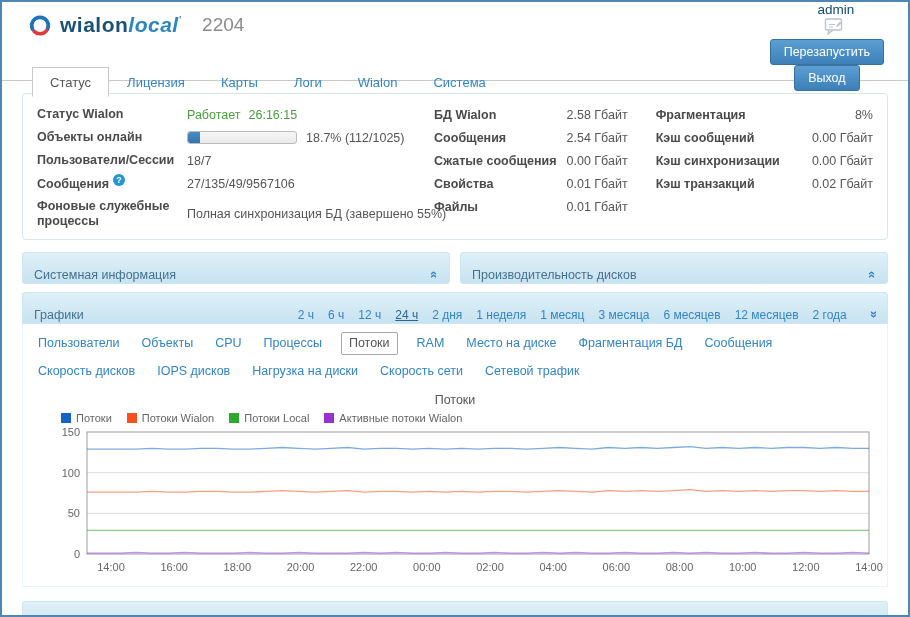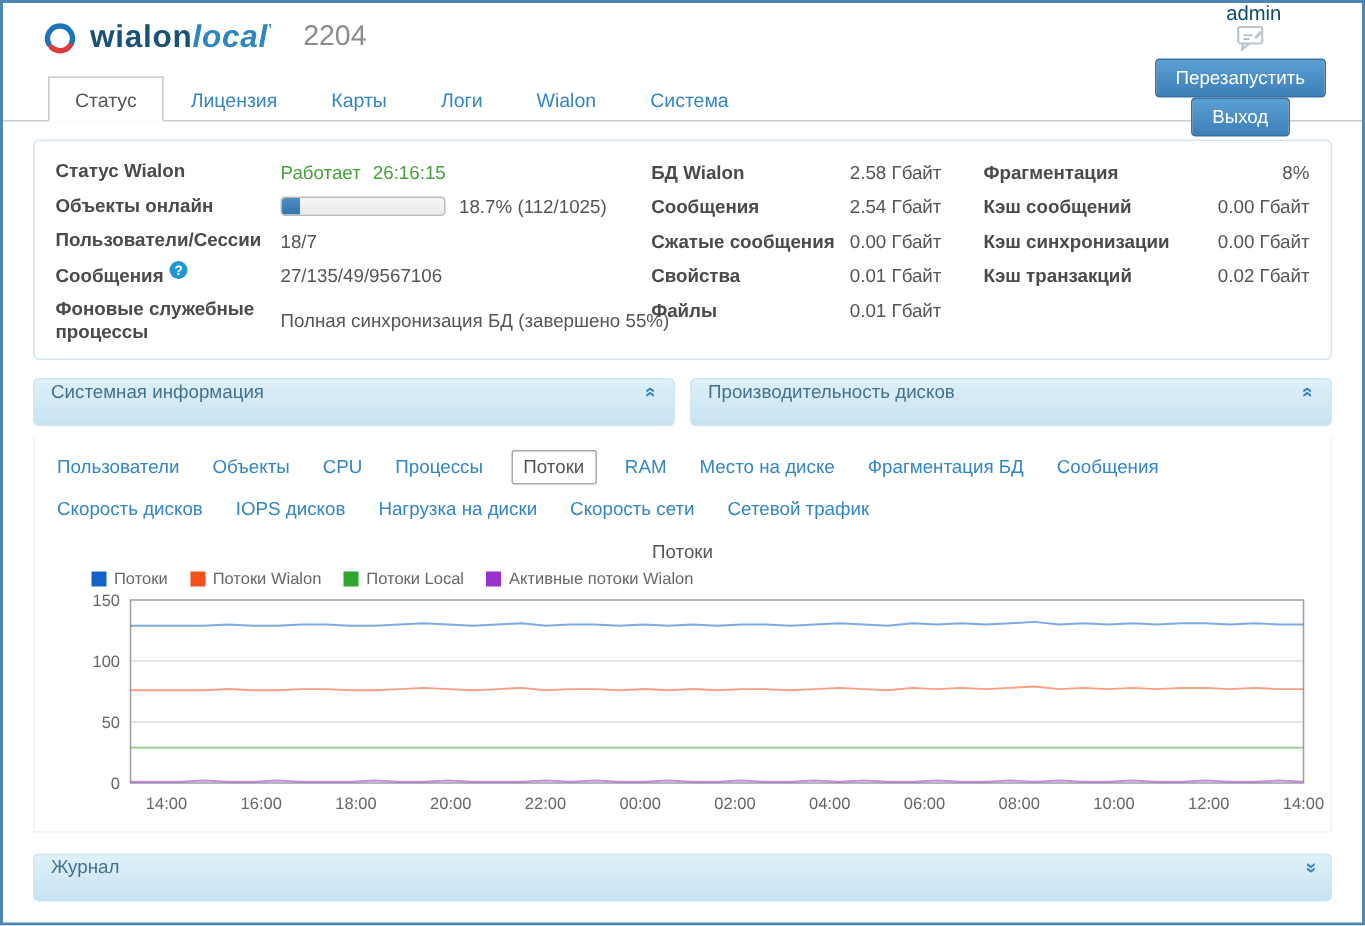--- a/index.html
+++ b/index.html
@@ -21,21 +21,21 @@
   .lang.active { color:#3385c6; }
   .user-link { color:#0c4a6e; font-size:13.5px; text-decoration:none; margin-left:30px; cursor:pointer; }
   .chat-ic { margin-left:48px; margin-right:20px; cursor:pointer; }
   .btn { background:linear-gradient(#5a9fd4,#3e7fb8); border:1px solid #36719f; border-radius:3px;
          color:#fff; font-size:12.5px; padding:5px 13px; margin-left:12px; cursor:pointer;
          font-family:Liberation Sans, sans-serif; }
 
   
   .tabbar { display:flex; padding-left:30px; border-bottom:1px solid #c9c9c9; margin-top:2px; }
   .tab { font-size:13px; padding:7px 17px 6px; color:#3385c6; text-decoration:none; cursor:pointer;
-         position:relative; top:1px; border:1px solid transparent; }
+         position:relative; top:17px; border:1px solid transparent; }
   .tab.active { background:#fff; border:1px solid #c9c9c9; border-bottom-color:#fff; color:#555; cursor:default; }
 
   .content { padding:0 20px; }
 
   
   .status-panel { margin-top:12px; border:1px solid #d7e7f2; border-radius:4px;
                   padding:9px 14px 10px; display:flex; font-size:12.5px; }
   .scol-left { width:47.5%; }
   .scol-mid { width:26.5%; padding-right:28px; }
   .scol-right { width:26%; }
@@ -51,21 +51,21 @@
   .pbar { width:110px; height:13px; border:1px solid #bbb; border-radius:3px;
           background:linear-gradient(#f6f6f6,#e9e9e9); overflow:hidden; margin-right:9px; }
   .pfill { height:100%; background:linear-gradient(#4a8ec4,#3474ac); border-radius:2px 0 0 2px; }
   .help { display:inline-block; width:12px; height:12px; border-radius:50%; background:#2196d3;
           color:#fff; font-size:9px; line-height:12px; text-align:center; vertical-align:super;
           margin-left:4px; cursor:pointer; font-weight:bold; }
 
   
   .panel-row { margin-top:12px; display:flex; gap:10px; }
   .panel-header { height:26px; border-radius:4px; background:linear-gradient(#e0f1f9,#c6e2f0);
-                  box-shadow:inset 0 0 0 1px #cde6f2; display:flex; align-items:flex-end;
+                  box-shadow:inset 0 0 0 1px #cde6f2; display:flex; align-items:flex-start;
                   padding:16px 12px; color:#44718e; font-size:12.5px; cursor:pointer; }
   .panel-header .flex1 { flex:1; }
   .chev { color:#3385c6; font-size:13px; font-weight:bold; display:inline-block; line-height:1; }
   .chev.down { transform:rotate(90deg); }
   .chev.up { transform:rotate(-90deg); }
 
   
   .charts-wrap { margin-top:8px; }
   .charts-hdr { border-radius:4px 4px 0 0; }
   .trange { color:#3385c6; text-decoration:none; font-size:12px; margin-left:14px; cursor:pointer; }
@@ -228,20 +228,48 @@
         <span class="chev down">«</span>
       </div>
       <div class="panel-header" style="flex:1">
         <span>Производительность дисков</span>
         <span class="flex1"></span>
         <span class="chev down">«</span>
       </div>
     </div>
 
     <div class="charts-wrap">
+      <div class="panel-header charts-hdr">
+        <span>Графики</span>
+        <span class="flex1"></span>
+
+          <a class="trange">2 ч</a>
+
+          <a class="trange">6 ч</a>
+
+          <a class="trange">12 ч</a>
+
+          <a class="trange active">24 ч</a>
+
+          <a class="trange">2 дня</a>
+
+          <a class="trange">1 неделя</a>
+
+          <a class="trange">1 месяц</a>
+
+          <a class="trange">3 месяца</a>
+
+          <a class="trange">6 месяцев</a>
+
+          <a class="trange">12 месяцев</a>
+
+          <a class="trange">2 года</a>
+
+        <span class="chev up chev-gap">«</span>
+      </div>
 
       <div class="charts-body">
         <div class="chart-tabs">
 
             <a class="chart-tab">Пользователи</a>
 
             <a class="chart-tab">Объекты</a>
 
             <a class="chart-tab">CPU</a>
 

